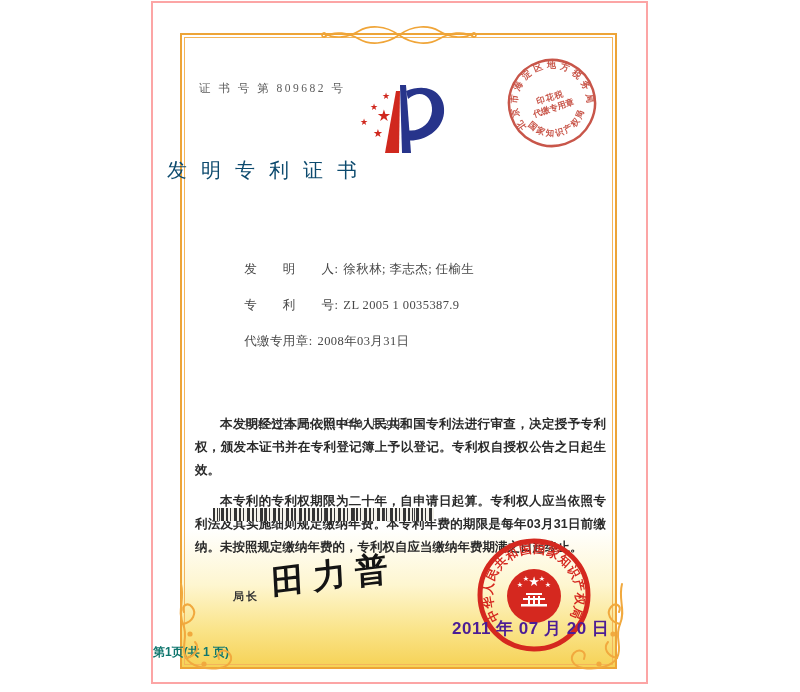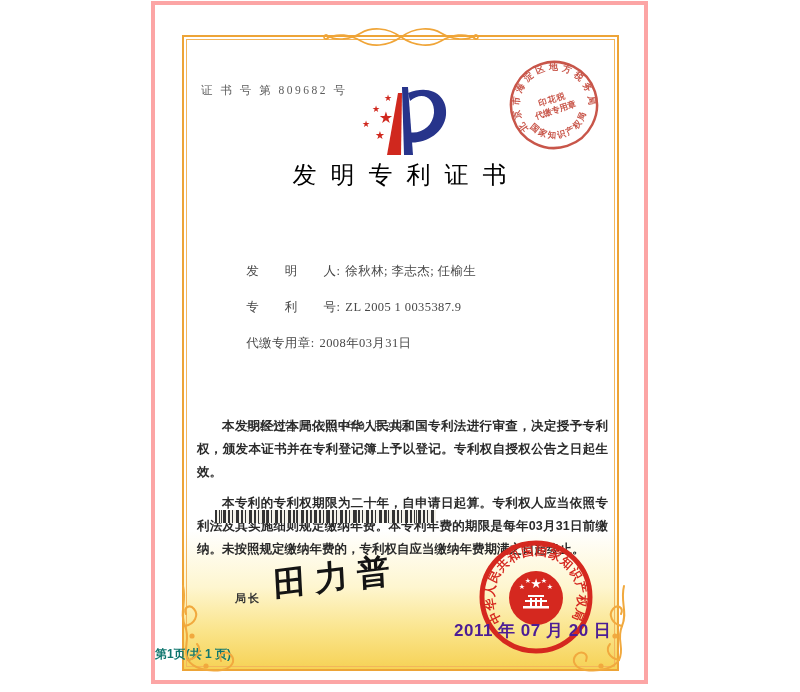--- a/index.html
+++ b/index.html
@@ -1,30 +1,30 @@
 <!DOCTYPE html>
 <html><head>
 <meta charset="utf-8">
 <style>
   * { margin:0; padding:0; box-sizing:border-box; }
   body { font-family:"Liberation Sans", sans-serif; background:#fff; }
   .canvas { position:relative; width:800px; height:692px; background:#ffffff; overflow:hidden; }
   .page { position:absolute; left:151px; top:1px; width:497px; height:683px; background:#ffffff;
-          border:4px solid #fca5a5; }
+          border:2px solid #fca5a5; }
   .frame { position:absolute; left:27px; top:30px; width:437px; height:636px;
            border:2px solid #EDA437;
            background:linear-gradient(180deg,#ffffff 0%,#ffffff 78%,#FEF6D0 87%,#FAE48A 94%,#F6D256 100%); }
   .frame-inner { position:absolute; inset:2px; border:1px solid #F3B55B; }
   .cert-no { position:absolute; left:46px; top:78px; font-family:"Liberation Serif", serif;
              font-size:11.5px; color:#5c5c5c; letter-spacing:2.5px; white-space:pre; }
   .logo { position:absolute; left:203px; top:76px; width:90px; height:78px; }
   .top-seal { position:absolute; left:353px; top:54px; width:92px; height:92px;
               transform:rotate(-18deg); opacity:0.92; }
-  .title { position:absolute; left:0; top:154px; width:100%; text-align:center;
-           font-family:"Liberation Serif", serif; font-size:24px; color:#000000;
+  .title { position:absolute; left:0; top:154px; width:100%; text-align:left;
+           font-family:"Liberation Serif", serif; font-size:20px; color:#0c4a6e;
            letter-spacing:14px; text-indent:14px; }
   .field-row { position:absolute; left:70px; font-family:"Liberation Serif", serif;
                font-size:12.5px; color:#484848; white-space:pre; letter-spacing:0.4px; }
   .field-row .val { margin-left:5px; }
   .paras { position:absolute; left:34px; top:402px; width:427px;
            font-family:"Liberation Sans", sans-serif; font-size:12.5px; font-weight:700;
            color:#2a2a2a; line-height:23px; text-align:justify; }
   .paras p { text-indent:2em; margin:8px; }
   .barcode { position:absolute; left:60px; top:505px; width:221px; height:13px;
              background:

